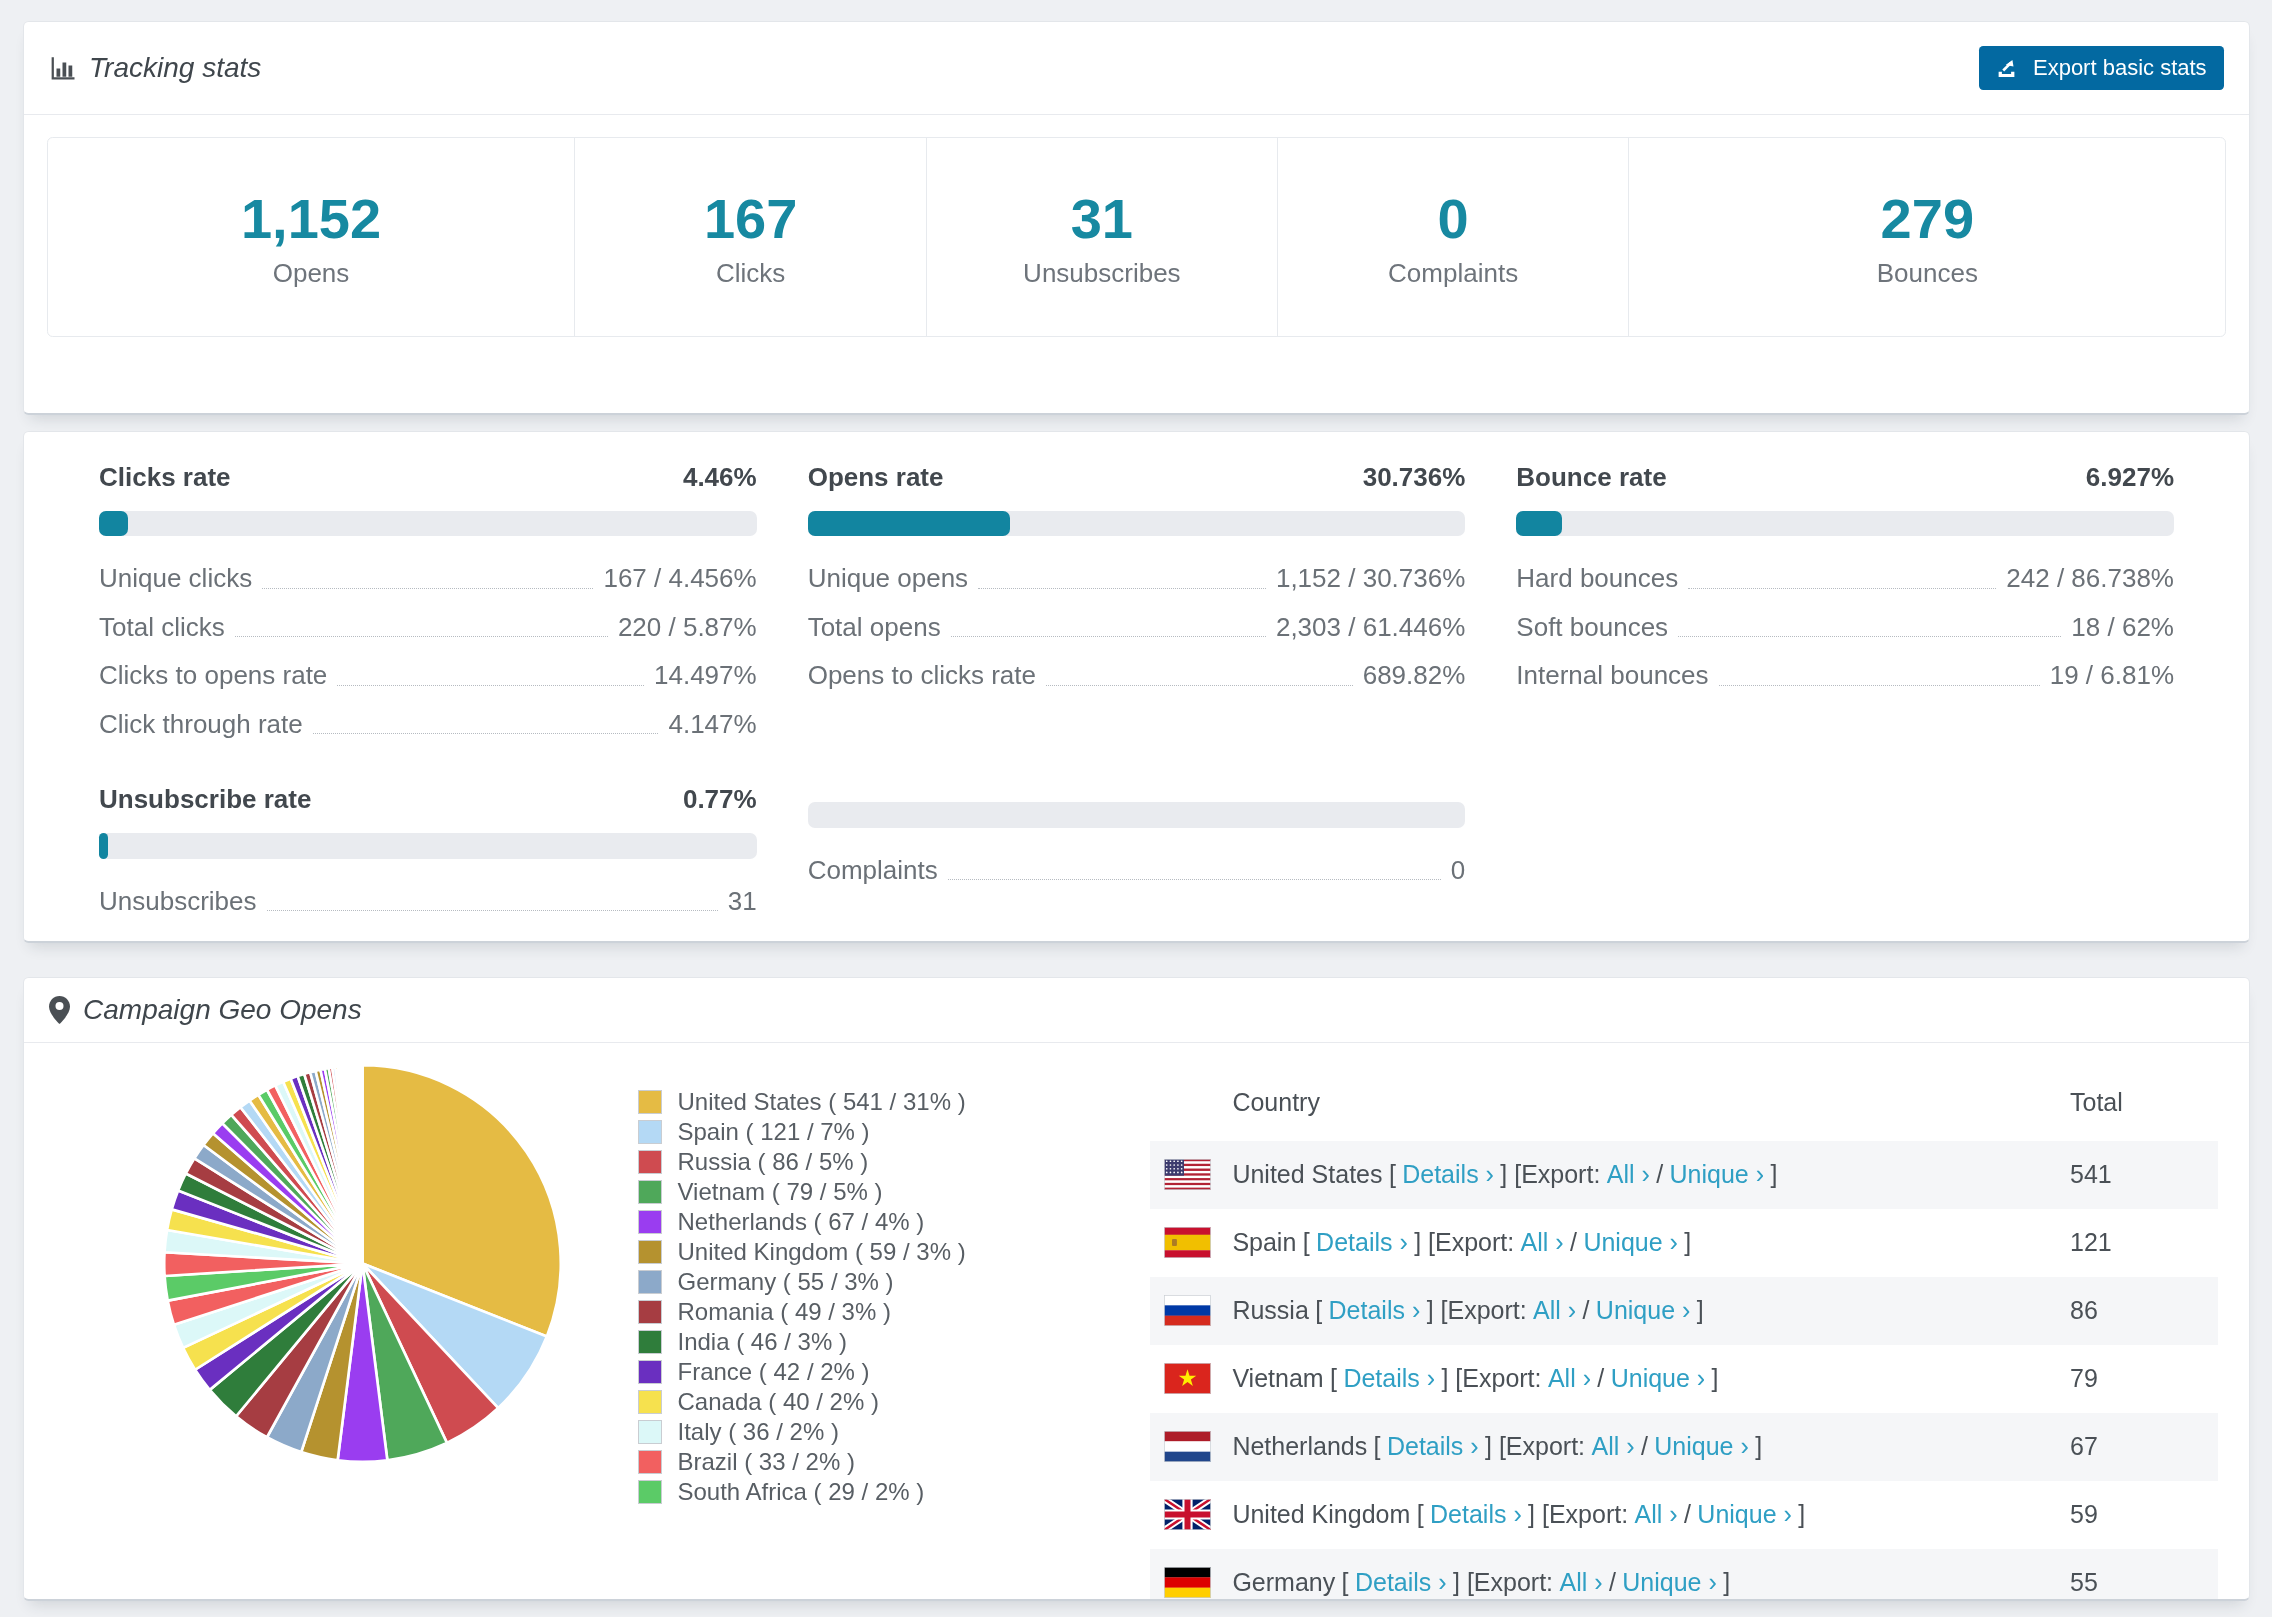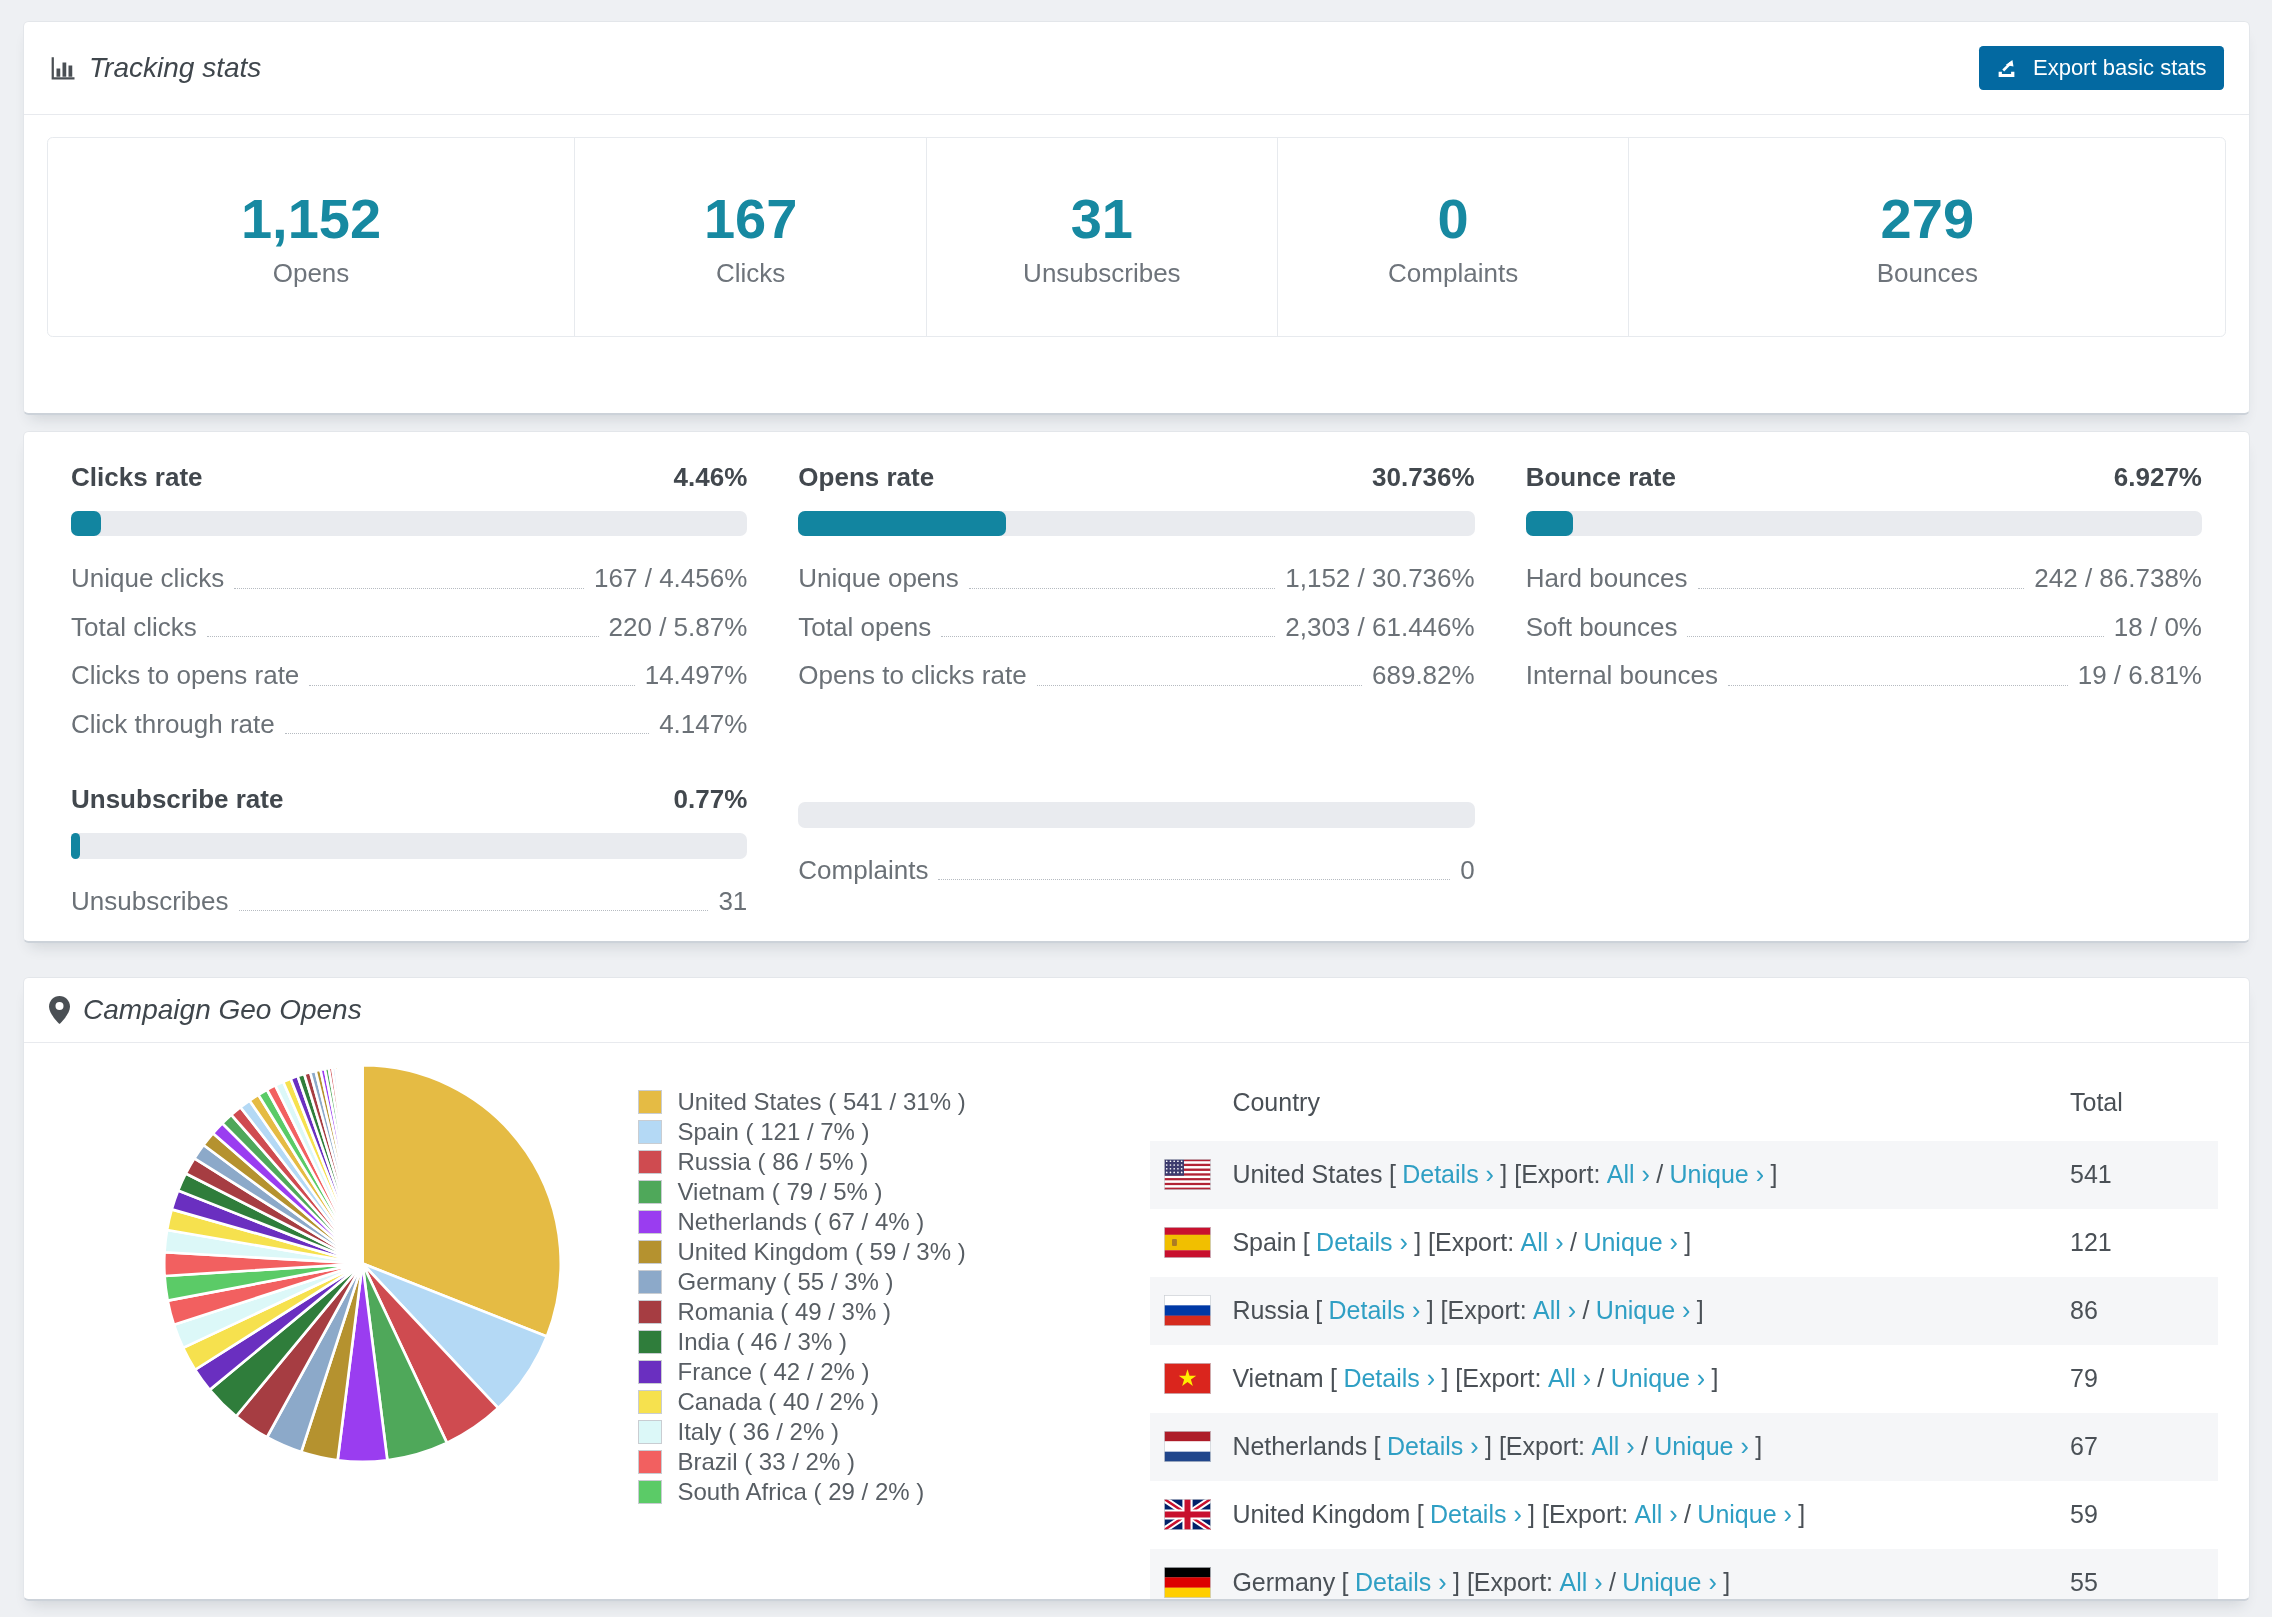--- a/index.html
+++ b/index.html
@@ -37,21 +37,21 @@
     border:0.7px solid #e7eaee;border-radius:5.6px;
   }
   .stat-box{display:flex;flex-direction:column;align-items:center;justify-content:center;gap:7px;}
   .stat-box + .stat-box{border-left:0.7px solid #e7eaee;}
   .stat-value{font-size:56px;font-weight:700;color:#1789a1;}
   .stat-label{font-size:26px;color:#6e747b;}
 
   
   #card-rates{margin-top:15.5px;height:512px;overflow:hidden;}
   .rates-grid{
-    padding:30px 47px 0;display:grid;
+    padding:30px 75px 0;display:grid;
     grid-template-columns:repeat(3,1fr);column-gap:51px;row-gap:44px;
   }
   .rate-head{display:flex;justify-content:space-between;align-items:baseline;font-size:26px;font-weight:700;color:#42484e;}
   .bar{margin-top:18.4px;height:25.4px;background:#e9ebef;border-radius:7px;position:relative;}
   .bar-fill{position:absolute;left:0;top:0;bottom:0;background:#1285a0;border-radius:7px;}
   .rate-rows{margin-top:27px;}
   .rrow{display:flex;align-items:flex-end;margin-top:17.6px;font-size:26px;color:#6b7177;}
   .rrow:first-child{margin-top:0;}
   .leader{flex:1;border-bottom:1.4px dotted #b6bbc1;margin:0 10px 5.6px;}
   .rvalue{white-space:nowrap;}
@@ -201,21 +201,21 @@
     </div>
     <div class="rate-rows">
             <div class="rrow">
     <span class="rlabel">Hard bounces</span>
     <span class="leader"></span>
     <span class="rvalue">242 / 86.738%</span>
   </div>
             <div class="rrow">
     <span class="rlabel">Soft bounces</span>
     <span class="leader"></span>
-    <span class="rvalue">18 / 0%</span>
+    <span class="rvalue">18 / 62%</span>
   </div>
             <div class="rrow">
     <span class="rlabel">Internal bounces</span>
     <span class="leader"></span>
     <span class="rvalue">19 / 6.81%</span>
   </div>
           </div>
   </div>
         <div class="rate">
     <div class="rate-head">

